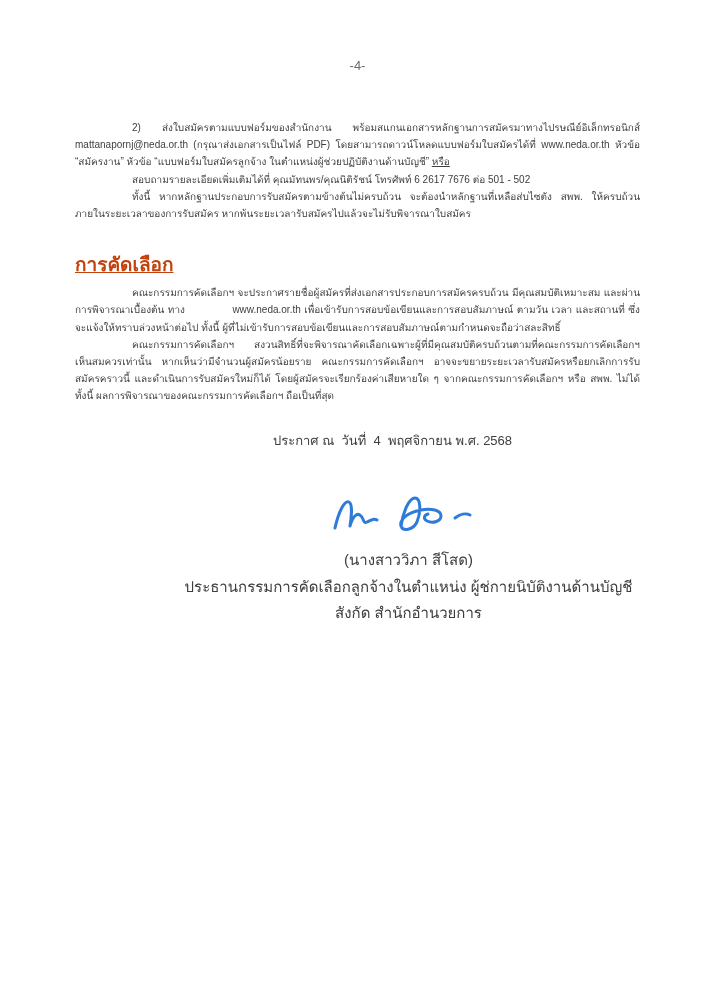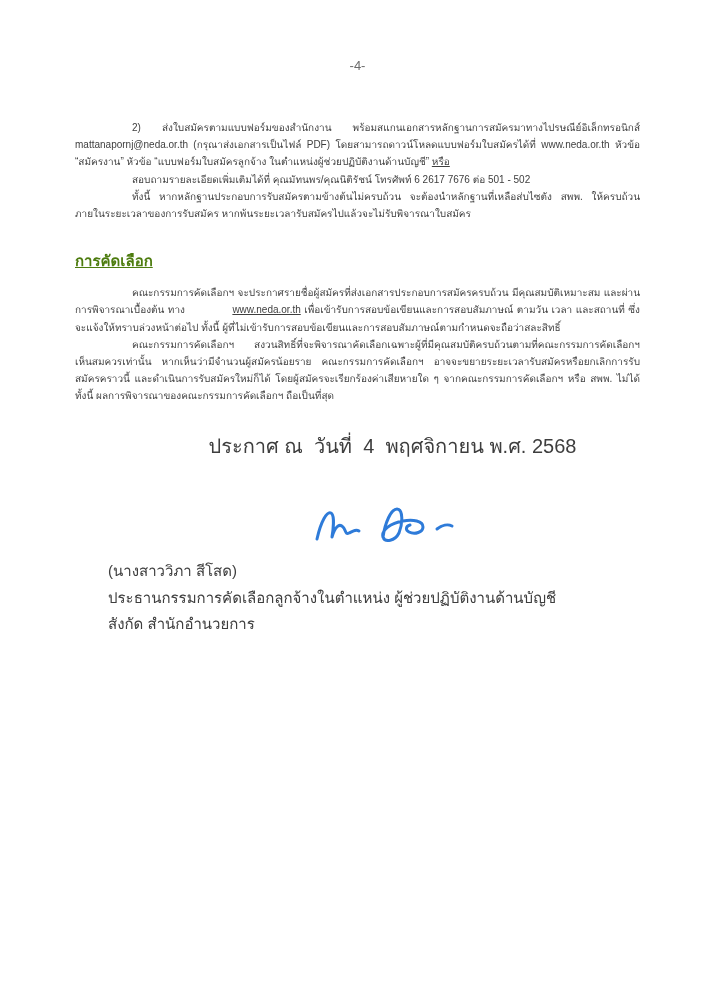--- a/index.html
+++ b/index.html
@@ -29,45 +29,44 @@
     margin: 0;
     font-size: 10px;
     line-height: 1.72;
     text-align: justify;
     overflow-wrap: break-word;
     word-break: break-word;
   }
   .indent { text-indent: 57px; }
   .u { text-decoration: underline; }
   .heading {
-    margin: 27px 0 11px 0;
-    font-size: 15px;
+    margin: 27px 0 5px 0;
+    font-size: 19px;
     font-weight: bold;
-    color: #4d7c0f;
+    color: #c2410c;
     text-decoration: underline;
   }
   .link {
     color: #3e3e3e;
-    text-decoration: underline;
     cursor: pointer;
     margin-left: 44px;
   }
   .announce {
     margin-top: 26px;
-    font-size: 20px;
+    font-size: 13px;
     text-align: center;
     position: relative;
     left: 35px;
     white-space: pre-wrap;
   }
   .sig-block {
     margin-top: 34px;
-    text-align: left;
+    text-align: center;
     position: relative;
-    left: 33px;
+    left: 51px;
     font-size: 15px;
     line-height: 1.75;
   }
   .sig-ink {
     display: block;
     margin: 0 auto 4px auto;
     height: 58px;
   }
 </style>
 </head>
@@ -94,17 +93,17 @@
 
   <div class="sig-block">
     <svg class="sig-ink" viewBox="0 0 160 52" width="160" height="52" aria-hidden="true">
       <g fill="none" stroke="#2e7bd9" stroke-width="3" stroke-linecap="round" stroke-linejoin="round">
         <path d="M6,40 C10,22 16,12 20,14 C24,16 22,32 21,38 C24,28 28,24 32,28 C35,31 34,36 38,34 C42,32 45,30 48,32"></path>
         <path d="M72,38 C74,24 80,10 86,10 C92,10 92,24 88,34 C84,42 74,44 72,38 C70,31 80,24 92,22 C102,20 112,22 112,28 C112,33 104,36 98,33 C94,31 95,27 99,26"></path>
         <path d="M126,30 C131,26 137,25 141,27"></path>
       </g>
     </svg>
     <div>(นางสาววิภา  สีโสด)</div>
-    <div>ประธานกรรมการคัดเลือกลูกจ้างในตำแหน่ง ผู้ช่วยปฏิบัติงานด้านบัญชี</div>
+    <div>ประธานกรรมการคัดเลือกลูกจ้างในตำแหน่ง ผู้ช่กายนิบัติงานด้านบัญชี</div>
     <div>สังกัด สำนักอำนวยการ</div>
   </div>
 
 </div>
 
 </body></html>

